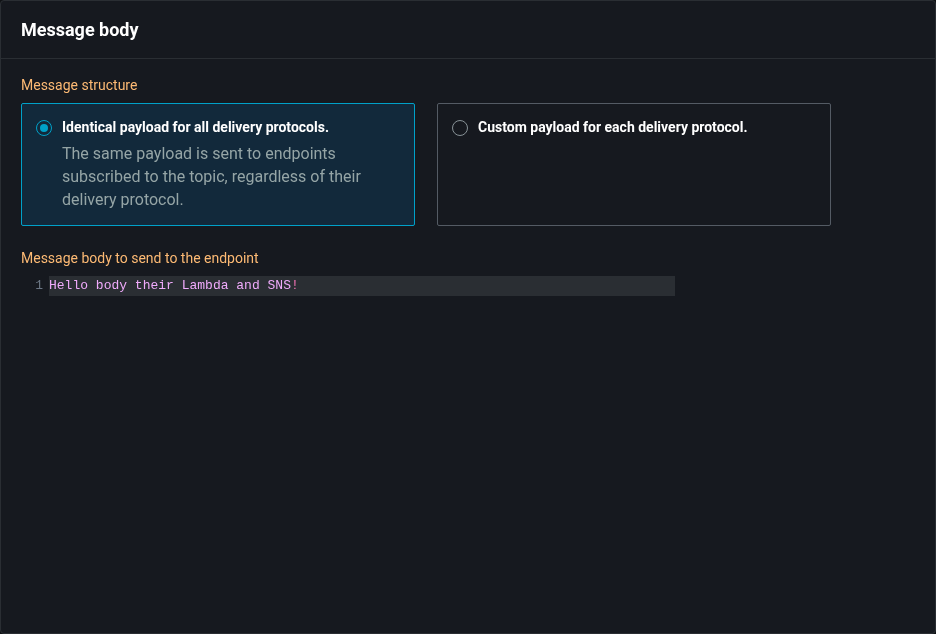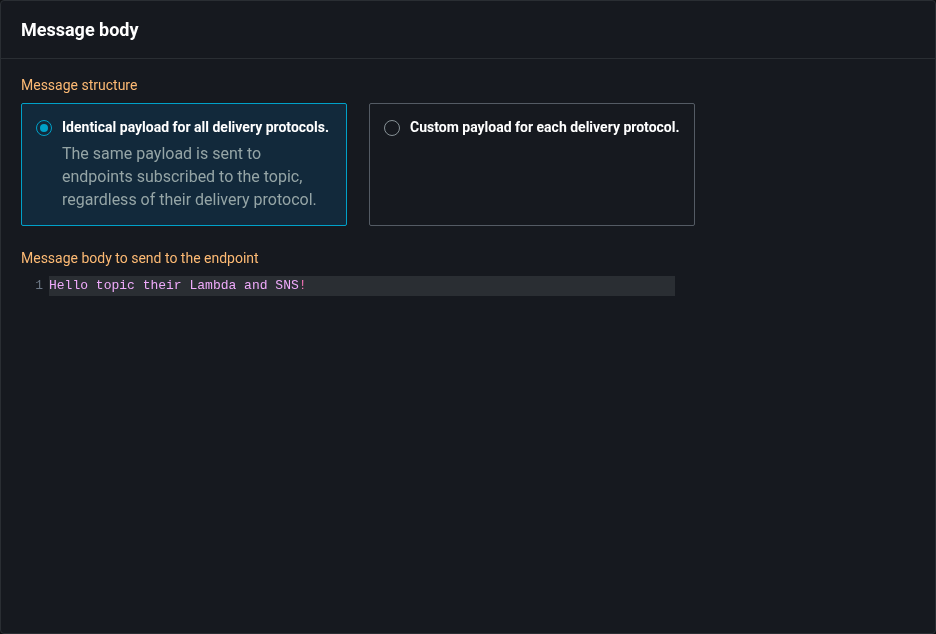--- a/index.html
+++ b/index.html
@@ -43,21 +43,21 @@
       color: #fdba74;
       margin-bottom: 10px;
       font-weight: 400;
     }
     .radio-group {
       display: flex;
       gap: 22px;
       margin-bottom: 24px;
     }
     .radio-card {
-      width: 326px;
+      width: 394px;
       border: 1px solid #545b64;
       border-radius: 2px;
       padding: 14px 14px 14px 14px;
       background: #16191f;
       cursor: pointer;
       display: flex;
       align-items: flex-start;
       gap: 10px;
     }
     .radio-card.selected {
@@ -172,19 +172,19 @@
     </div>
 
     <div class="field-label">Message body to send to the endpoint</div>
 
     <div class="editor-wrapper">
       <div class="editor">
         <div class="gutter">
           <div class="ln">1</div>
         </div>
         <div class="code-area">
-          <div class="code-line current-line"><span class="tok-ident">Hello</span> <span class="tok-ident">topic</span> <span class="tok-ident">their</span> <span class="tok-ident">Lambda</span> <span class="tok-ident">and</span> <span class="tok-ident">SNS</span><span class="tok-punc">!</span></div>
+          <div class="code-line current-line"><span class="tok-ident">Hello</span> <span class="tok-ident">body</span> <span class="tok-ident">their</span> <span class="tok-ident">Lambda</span> <span class="tok-ident">and</span> <span class="tok-ident">SNS</span><span class="tok-punc">!</span></div>
         </div>
       </div>
     </div>
 
   </div>
 </div>
 
 </body></html>

